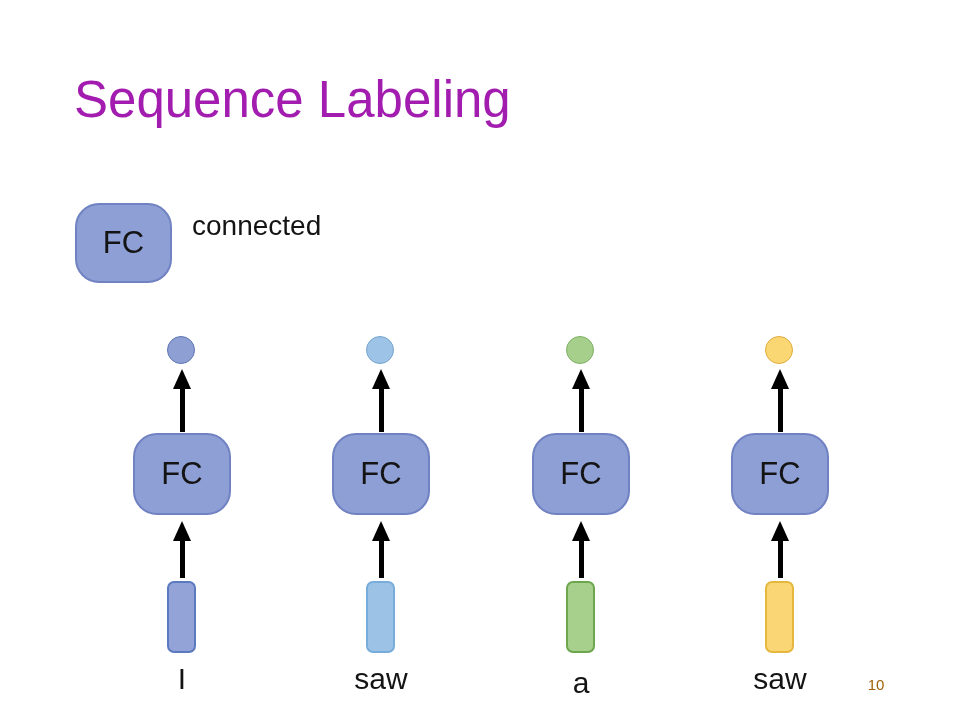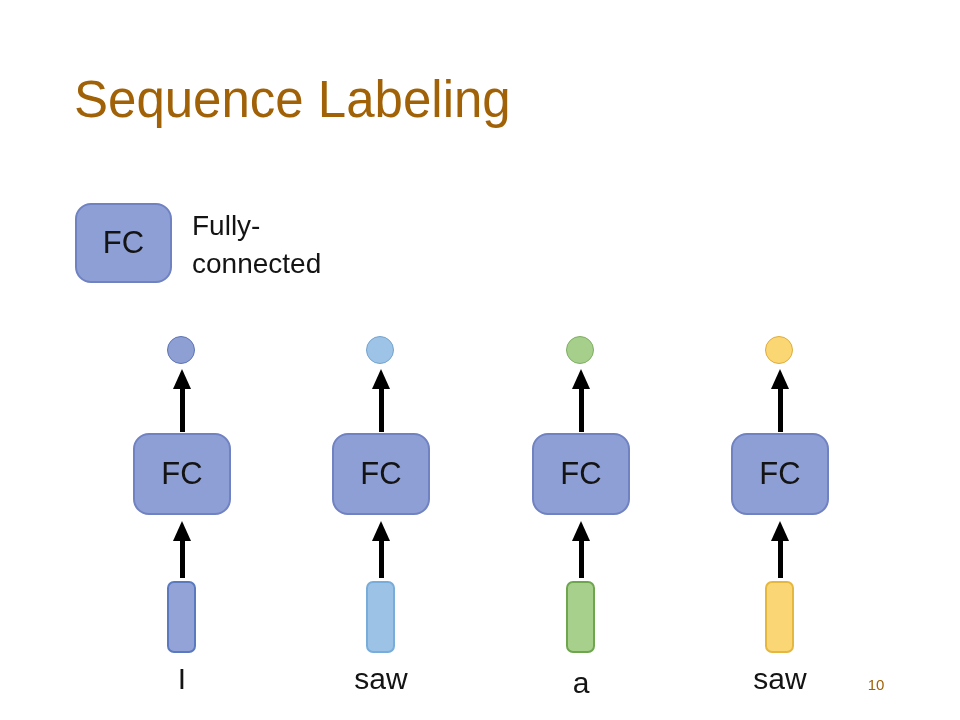--- a/index.html
+++ b/index.html
@@ -2,24 +2,24 @@
 <html><head>
 <meta charset="utf-8">
 <style>
   html,body { margin:0; padding:0; }
   .slide {
     position:relative; width:960px; height:720px; background:#ffffff;
     font-family:"Liberation Sans", sans-serif; overflow:hidden;
   }
   .title {
     position:absolute; left:74px; top:70px; margin:0;
-    font-size:51px; font-weight:300; color:#a16207; white-space:nowrap;
+    font-size:51px; font-weight:300; color:#a21caf; white-space:nowrap;
   }
   .fc-box {
-    box-sizing:border-box; border:2px solid; border-radius:16px;
+    box-sizing:border-box; border:2px solid; border-radius:24px;
     display:flex; align-items:center; justify-content:center;
     font-size:31px; color:#141414;
   }
   .legend-box { position:absolute; left:75px; top:203px; width:97px; height:80px; }
   .legend-text {
     position:absolute; left:192px; top:207px;
     font-size:28px; line-height:38px; color:#141414;
   }
   .col { position:absolute; top:336px; width:140px; height:380px; }
   .circle {
@@ -57,21 +57,20 @@
 
 <div class="slide" style="background-color: rgb(255, 255, 255);">
 
   <h1 class="title">Sequence Labeling</h1>
 
   <div>
     <div class="fc-box legend-box" style="background-color: rgb(142, 159, 213); border-color: rgb(112, 130, 194);">
       <span>FC</span>
     </div>
     <div class="legend-text">
-      <div>Fully-</div>
       <div>connected</div>
     </div>
   </div>
 
   <div class="col" style="left:112px">
     <div class="circle" style="background-color: rgb(142, 159, 211); border-color: rgb(94, 116, 181);"></div>
     <div class="arrow arrow-top">
       <div class="head" style="border-bottom-color: rgb(0, 0, 0);"></div>
       <div class="shaft" style="background-color: rgb(0, 0, 0);"></div>
     </div>

